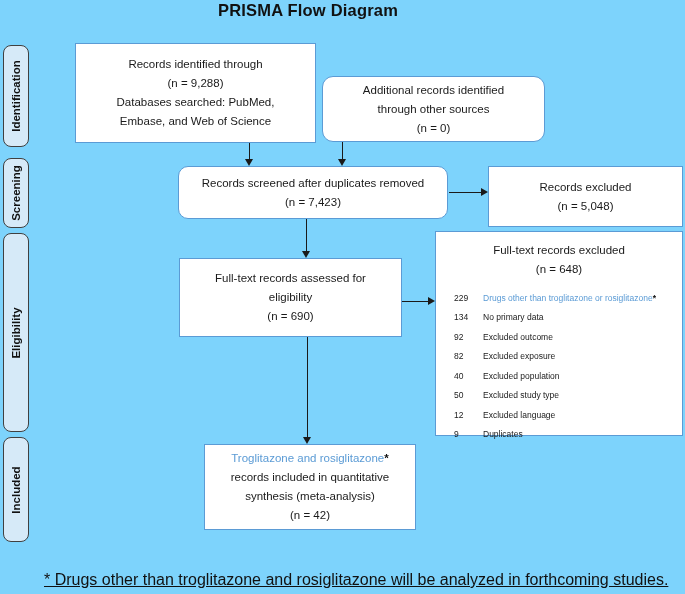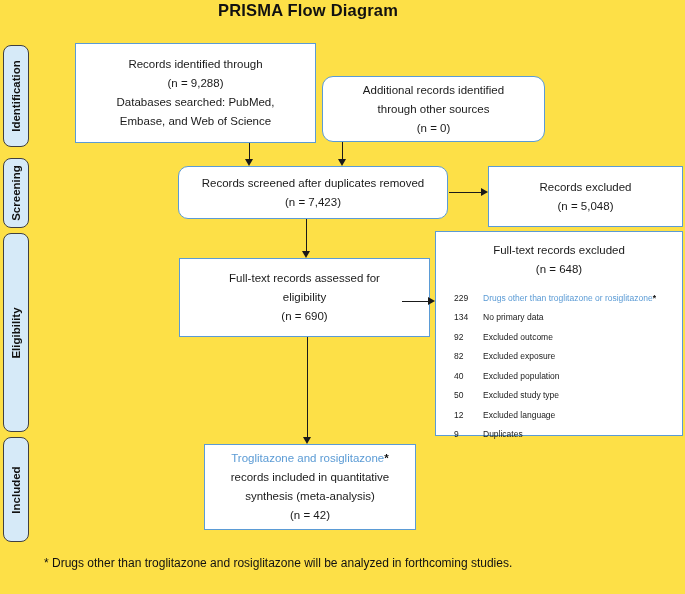--- a/index.html
+++ b/index.html
@@ -1,18 +1,18 @@
 <!DOCTYPE html>
 <html><head>
 <meta charset="utf-8">
 <style>
   * { margin:0; padding:0; box-sizing:border-box; }
   html,body { background:#fff; }
   .canvas {
-    position:relative; width:685px; height:594px; background:#fde047;
+    position:relative; width:685px; height:594px; background:#7dd3fc;
     font-family:"Liberation Sans", sans-serif; color:#1a1a1a; overflow:hidden;
   }
   .diagram-title {
     position:absolute; left:0; top:1px; width:616px; text-align:center;
     font-size:16.5px; font-weight:bold; color:#111; letter-spacing:.2px;
   }
   
   .stage {
     position:absolute; left:3px; width:26px;
     background:#D6EAF8; border:1.6px solid #404040; border-radius:8px;
@@ -37,21 +37,21 @@
   .reason-row .rnum { width:29px; flex:0 0 29px; }
   
   .arrow-v { position:absolute; width:9px; }
   .arrow-v .shaft { position:absolute; left:3.75px; top:0; bottom:6.5px; width:1.5px; background:#1a1a1a; }
   .arrow-v .head { position:absolute; left:0; bottom:0; width:0; height:0;
     border-left:4.5px solid transparent; border-right:4.5px solid transparent; border-top:7.5px solid #1a1a1a; }
   .arrow-h { position:absolute; height:9px; }
   .arrow-h .shaft { position:absolute; top:3.75px; left:0; right:6.5px; height:1.5px; background:#1a1a1a; }
   .arrow-h .head { position:absolute; top:0; right:0; width:0; height:0;
     border-top:4.5px solid transparent; border-bottom:4.5px solid transparent; border-left:7.5px solid #1a1a1a; }
-  .footnote { position:absolute; left:44px; top:556px; font-size:12px; color:#111; }
+  .footnote { position:absolute; left:44px; top:571px; font-size:16px; color:#111;text-decoration:underline; }
 </style>
 </head>
 <body>
 
 <div class="canvas">
 
   <div class="diagram-title">PRISMA Flow Diagram</div>
 
   <div class="stage" style="top:45px;height:102px;">
     <span>Identification</span>
@@ -82,21 +82,21 @@
   <div class="fbox" style="left:178px;top:166px;width:270px;height:53px;border-radius:10px;">
     <div>Records screened after duplicates removed</div>
     <div>(n = 7,423)</div>
   </div>
 
   <div class="fbox" style="left:488px;top:166px;width:195px;height:61px;">
     <div>Records excluded</div>
     <div>(n = 5,048)</div>
   </div>
 
-  <div class="fbox" style="left:179px;top:258px;width:251px;height:79px;">
+  <div class="fbox" style="left:179px;top:258px;width:223px;height:79px;">
     <div>Full-text records assessed for</div>
     <div>eligibility</div>
     <div>(n = 690)</div>
   </div>
 
   <div class="fbox listbox" style="left:435px;top:231px;width:248px;height:205px;">
     <div>Full-text records excluded</div>
     <div>(n = 648)</div>
     <div class="reasons">
       <div class="reason-row">

